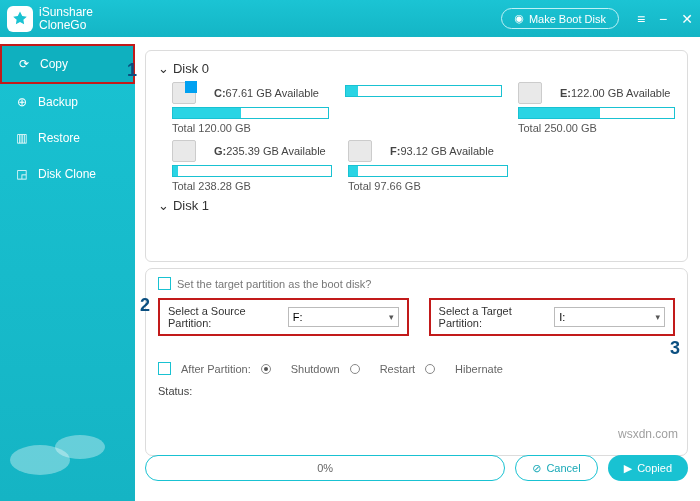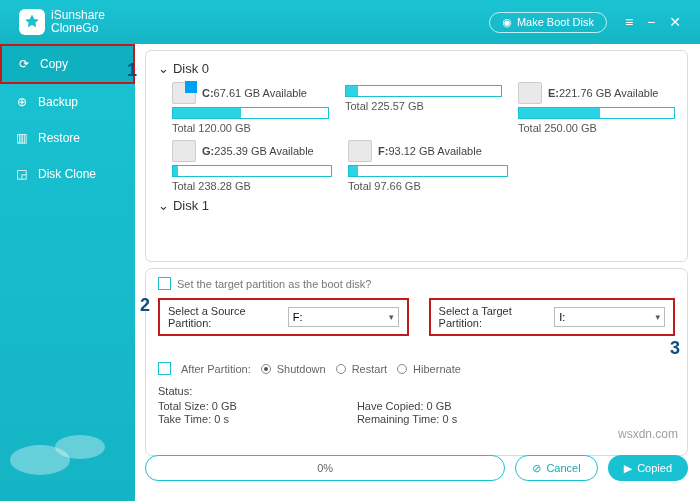--- a/index.html
+++ b/index.html
@@ -1,18 +1,18 @@
 <!DOCTYPE html>
 <html><head>
 <meta charset="utf-8">
 <style>
 * { box-sizing: border-box; margin: 0; padding: 0; font-family: Arial, sans-serif; }
 body { width: 700px; height: 501px; overflow: hidden; position: relative; background: #fff; }
 
-.topbar { height: 44px; background: linear-gradient(#1bc4d4,#14b5c5); color: #fff; display: flex; align-items: center; padding: 0 19px; }
+.topbar { height: 37px; background: linear-gradient(#1bc4d4,#14b5c5); color: #fff; display: flex; align-items: center; padding: 0 7px; }
 .logo-badge { width: 26px; height: 26px; background: #fff; border-radius: 6px; display: flex; align-items: center; justify-content: center; margin-right: 6px; }
 .logo-badge svg { width: 18px; height: 18px; }
 .brand { font-size: 12px; line-height: 13px; }
 .brand .l1 { display: block; }
 .topbar-spacer { flex: 1; }
 .make-boot { border: 1px solid #bdf1f6; border-radius: 14px; padding: 3px 12px; font-size: 11px; color: #fff; display: flex; align-items: center; gap: 5px; cursor: pointer; }
 .winctl { display: flex; gap: 14px; margin-left: 18px; font-size: 14px; }
 
 .sidebar { position: absolute; top: 44px; left: 0; bottom: 0; width: 135px; background: linear-gradient(#19c2d2,#15b4c4); }
 .sidebar-item { display: flex; align-items: center; gap: 8px; padding: 10px 14px; color: #fff; font-size: 12px; cursor: pointer; }
@@ -29,39 +29,39 @@
 .panel { background: #fff; border: 1px solid #dcdcdc; border-radius: 6px; padding: 8px 12px; }
 .panel1 { position: absolute; top: 6px; left: 10px; right: 4px; height: 212px; overflow: hidden; }
 .panel2 { position: absolute; top: 224px; left: 10px; right: 4px; height: 188px; border-radius: 7px; }
 .bottombar { position: absolute; left: 10px; right: 4px; bottom: 6px; height: 38px; display: flex; align-items: center; gap: 10px; }
 
 .disk-header { font-size: 13px; color: #333; display: flex; align-items: center; gap: 4px; margin: 2px 0 6px 0; cursor: pointer; }
 .chev { display: inline-block; transform: rotate(0); }
 
 .part-row { display: flex; gap: 16px; margin-left: 14px; margin-bottom: 6px; }
 .part { width: 160px; }
-.part-top { display: flex; align-items: center; gap: 6px; }
+.part-top { display: flex; align-items: center; gap: 18px; }
 .drv-icon { width: 24px; height: 22px; background: #e9e9e9; border: 1px solid #ccc; border-radius: 2px; position: relative; flex-shrink: 0; }
 .drv-icon.win::after { content: ""; position: absolute; top: -2px; right: -2px; width: 12px; height: 12px; background: #00a1f1; }
 .part-label { font-size: 11px; color: #444; }
 .bar { height: 12px; border: 1px solid #19c2d2; margin-top: 3px; position: relative; background: #fff; }
 .bar-fill { position: absolute; top: 0; left: 0; bottom: 0; background: #2ad4e4; }
 .part-total { font-size: 11px; color: #555; margin-top: 3px; }
 
 .check-row { display: flex; align-items: center; gap: 6px; font-size: 11px; color: #777; margin-bottom: 8px; }
 .cbox { width: 13px; height: 13px; border: 1px solid #19c2d2; }
 
 .sel-row { display: flex; gap: 20px; margin-bottom: 26px; }
 .sel-group { display: flex; align-items: center; gap: 6px; border: 2px solid #c21a1a; padding: 5px 8px; }
 .sel-label { font-size: 11px; color: #333; }
 .sel-box { border: 1px solid #bbb; width: 120px; height: 20px; font-size: 11px; padding: 1px 4px; display: flex; align-items: center; justify-content: space-between; cursor: pointer; }
 .sel-box .caret { font-size: 9px; color: #555; }
 
 .after-row { display: flex; align-items: center; gap: 10px; font-size: 11px; color: #666; margin-bottom: 10px; }
-.radio { display: inline-flex; align-items: center; gap: 6px; }
+.radio { display: inline-flex; align-items: center; gap: 20px; }
 .rdot { width: 10px; height: 10px; border: 1px solid #888; border-radius: 50%; position: relative; }
 .rdot.on::after { content:""; position:absolute; inset:2px; background:#555; border-radius:50%; }
 
 .status { font-size: 11px; color: #444; }
 .status-grid { display: flex; gap: 120px; margin-top: 2px; }
 .status-col div { margin: 1px 0; }
 
 .progress { flex: 1; height: 26px; border: 1px solid #19c2d2; border-radius: 14px; display: flex; align-items: center; justify-content: center; font-size: 11px; color: #666; }
 .pill { border-radius: 14px; height: 26px; padding: 0 16px; display: flex; align-items: center; gap: 5px; font-size: 11px; cursor: pointer; }
 .pill.cancel { border: 1px solid #19c2d2; color: #19a9b7; background: #fff; }
@@ -139,26 +139,25 @@
         </div>
         <div class="bar">
             <div class="bar-fill" style="width:44%"></div>
           </div>
         <div class="part-total">Total 120.00 GB</div>
       </div>
       <div class="part">
         <div class="bar">
             <div class="bar-fill" style="width:8%"></div>
           </div>
-        <div class="part-total">Total 225.57 GB</div>
       </div>
       <div class="part">
         <div class="part-top">
           <div class="drv-icon"></div>
-          <div class="part-label"><b>E:</b><span>221.76 GB Available</span></div>
+          <div class="part-label"><b>E:</b><span>122.00 GB Available</span></div>
         </div>
         <div class="bar">
             <div class="bar-fill" style="width:52%"></div>
           </div>
         <div class="part-total">Total 250.00 GB</div>
       </div>
     </div>
 
     <div class="part-row">
       <div class="part">
@@ -224,30 +223,20 @@
           <span>Restart</span>
         </span>
       <span class="radio">
           <span class="rdot"></span>
           <span>Hibernate</span>
         </span>
     </div>
 
     <div class="status">
       <div>Status:</div>
-      <div class="status-grid">
-        <div class="status-col">
-          <div>Total Size: 0 GB</div>
-          <div>Take Time: 0 s</div>
-        </div>
-        <div class="status-col">
-          <div>Have Copied: 0 GB</div>
-          <div>Remaining Time: 0 s</div>
-        </div>
-      </div>
     </div>
   </div>
 
   <div class="bottombar">
     <div class="progress">
       <span>0%</span>
     </div>
     <div class="pill cancel">
       <span>⊘</span>
       <span>Cancel</span>

